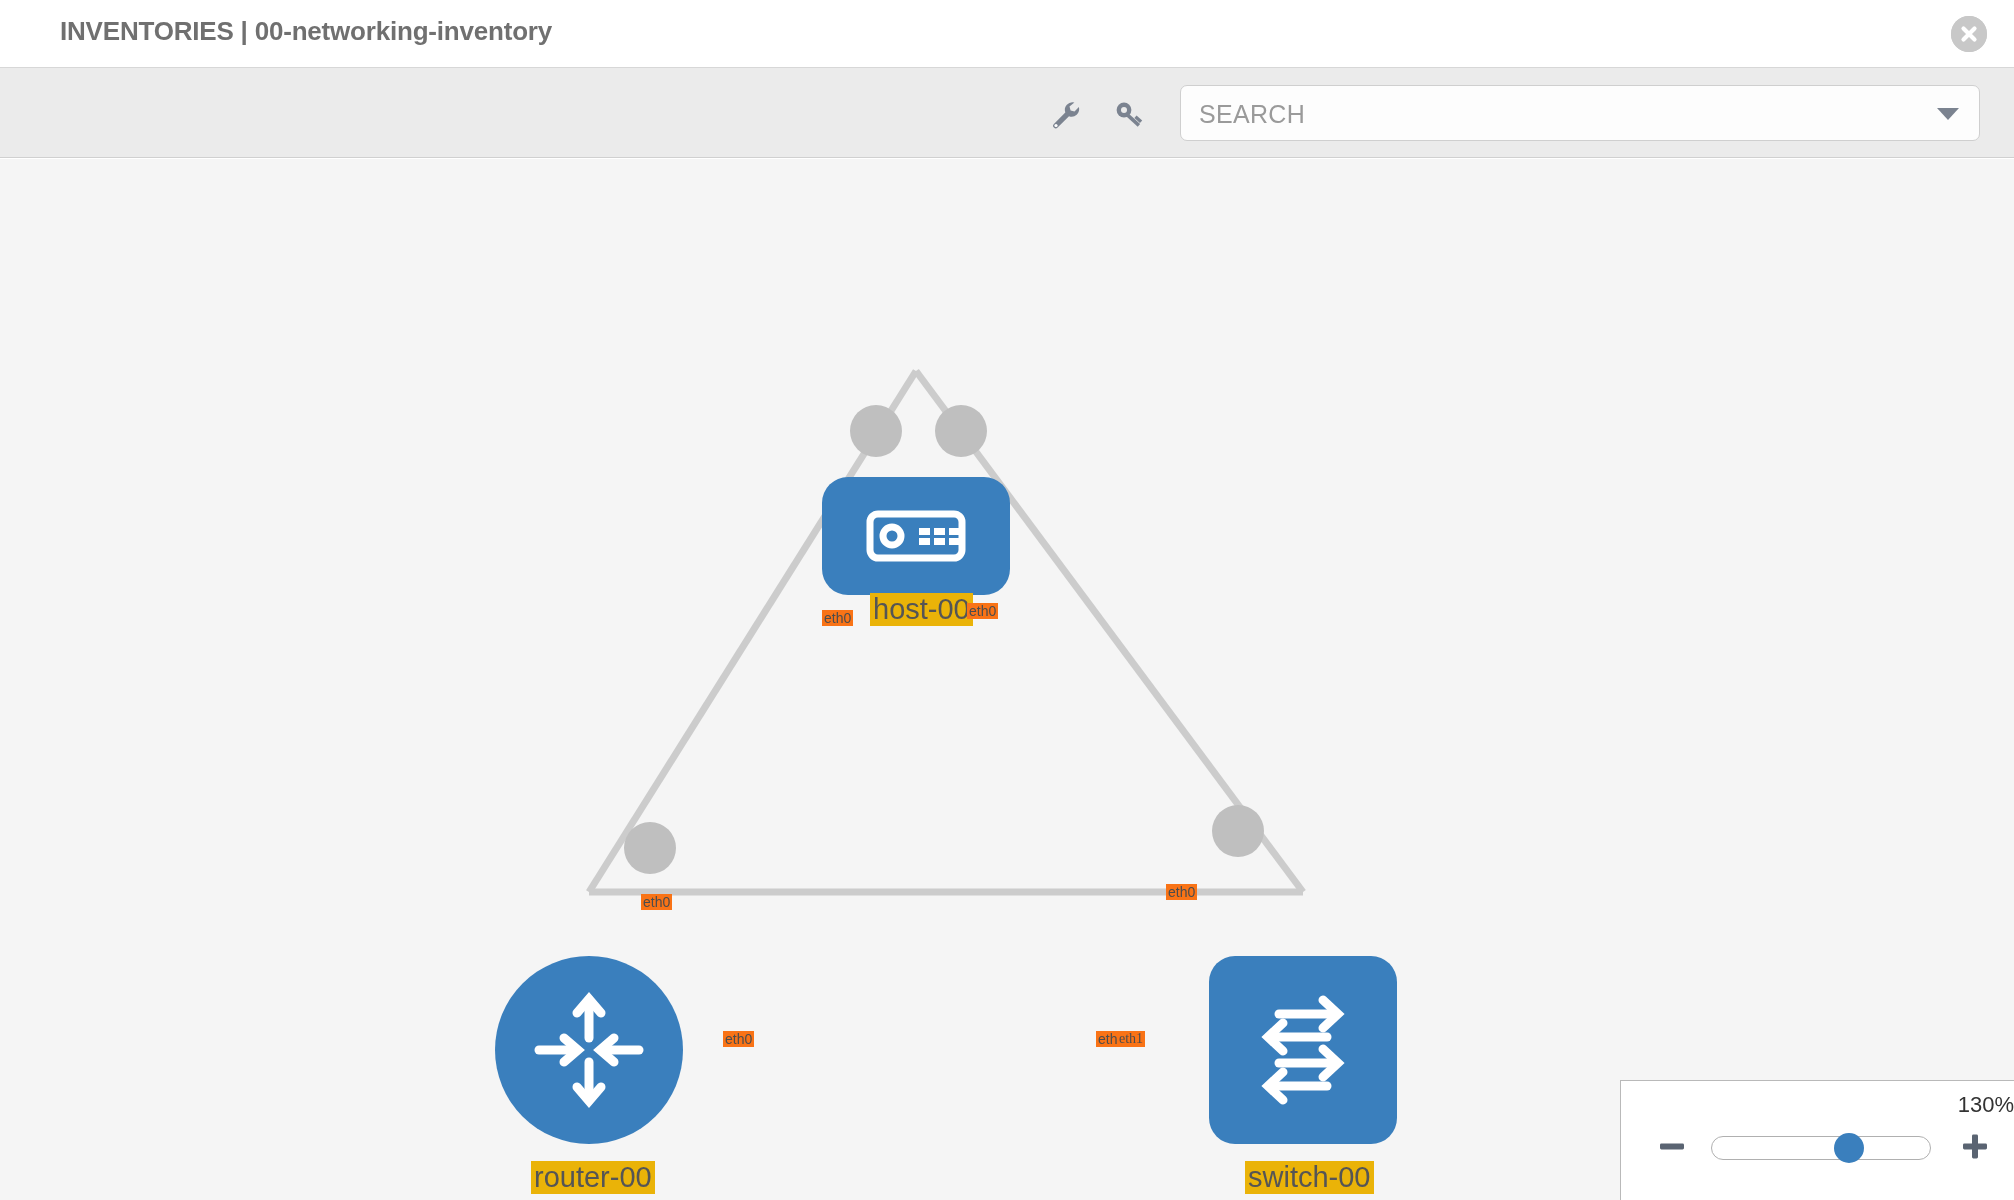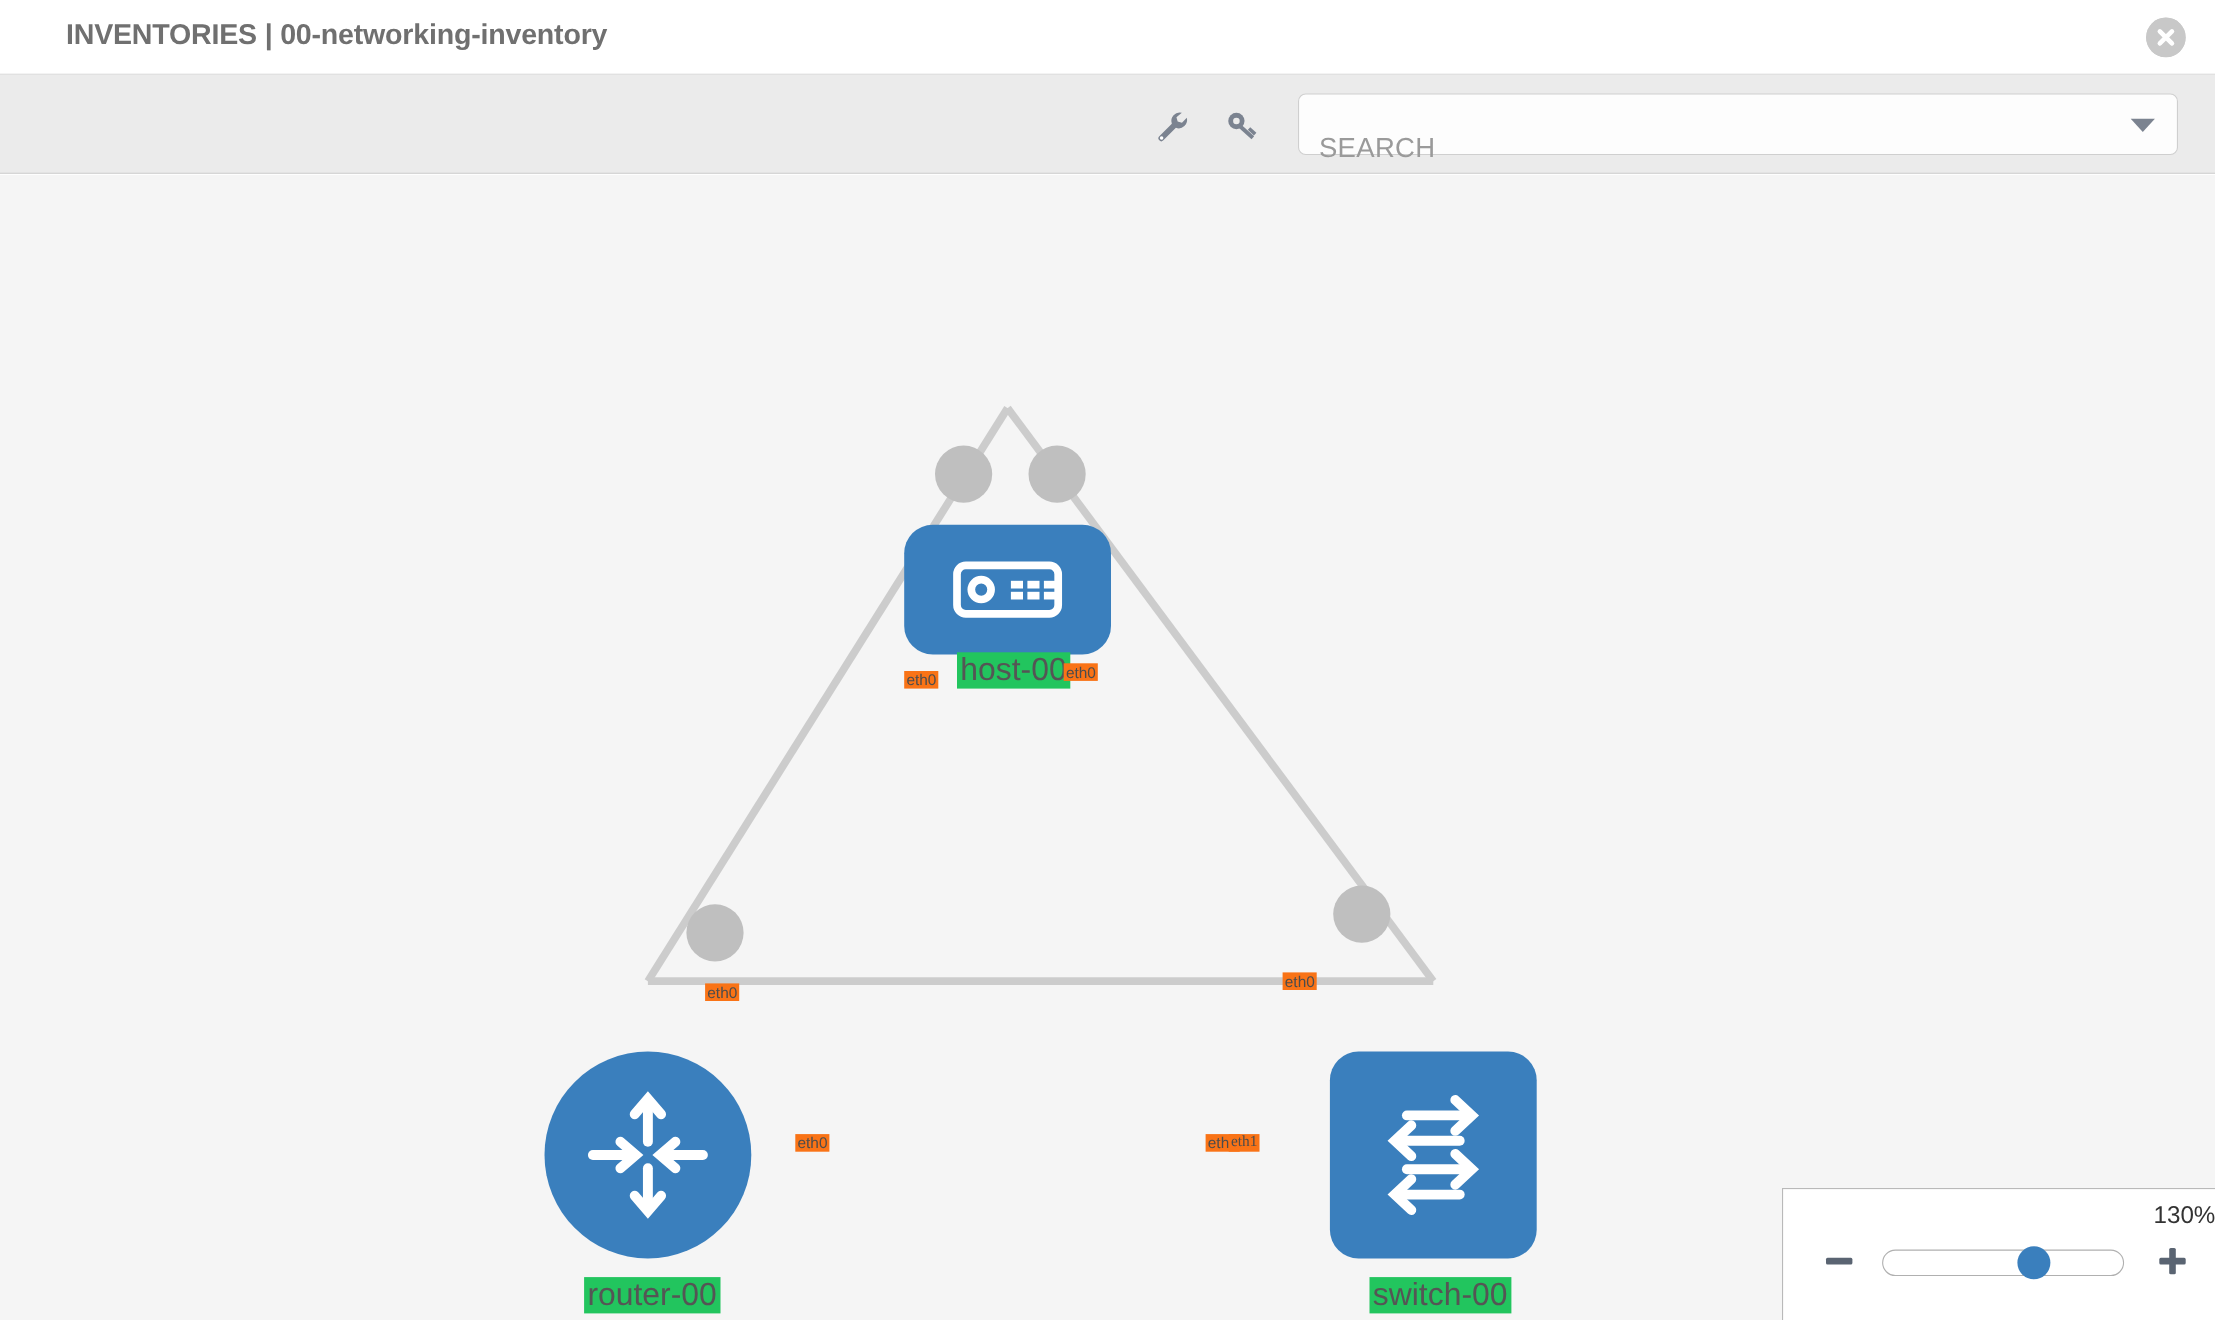--- a/index.html
+++ b/index.html
@@ -106,21 +106,20 @@
     border-radius: 7px;
     cursor: text;
   }
   .search-placeholder {
     position: absolute;
     left: 18px;
     top: 14px;
     font-size: 25px;
     color: #9a9a9a;
     letter-spacing: 0.3px;
-    margin-top: 21px;
   }
   .search-caret {
     position: absolute;
     right: 20px;
     top: 22px;
   }
 
   
   .canvas {
     position: absolute;
@@ -133,21 +132,21 @@
   .topology-svg {
     position: absolute;
     top: 0; left: 0;
     width: 2014px;
     height: 1041px;
   }
 
   
   .node-label {
     position: absolute;
-    background: #22c55e;
+    background: #eab308;
     color: #555555;
     font-size: 29px;
     padding: 0 3px;
     white-space: nowrap;
     line-height: 1.15;
   }
   .iface-label {
     position: absolute;
     background: #f97316;
     color: #4c4c4c;

